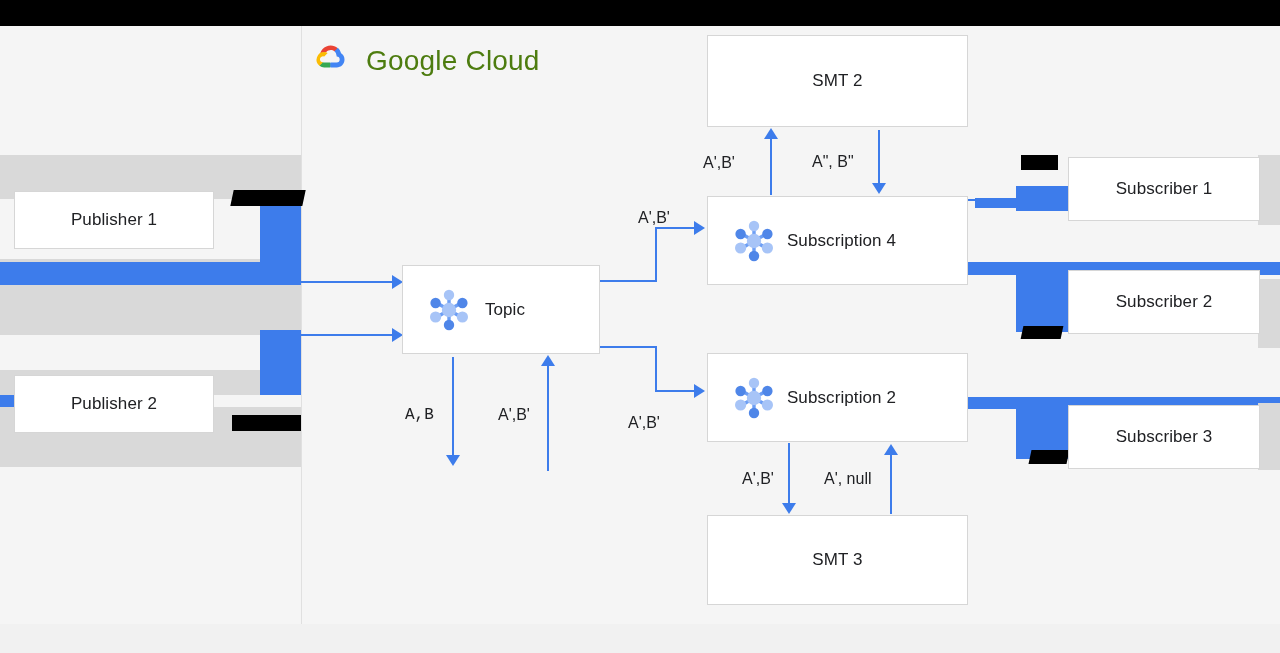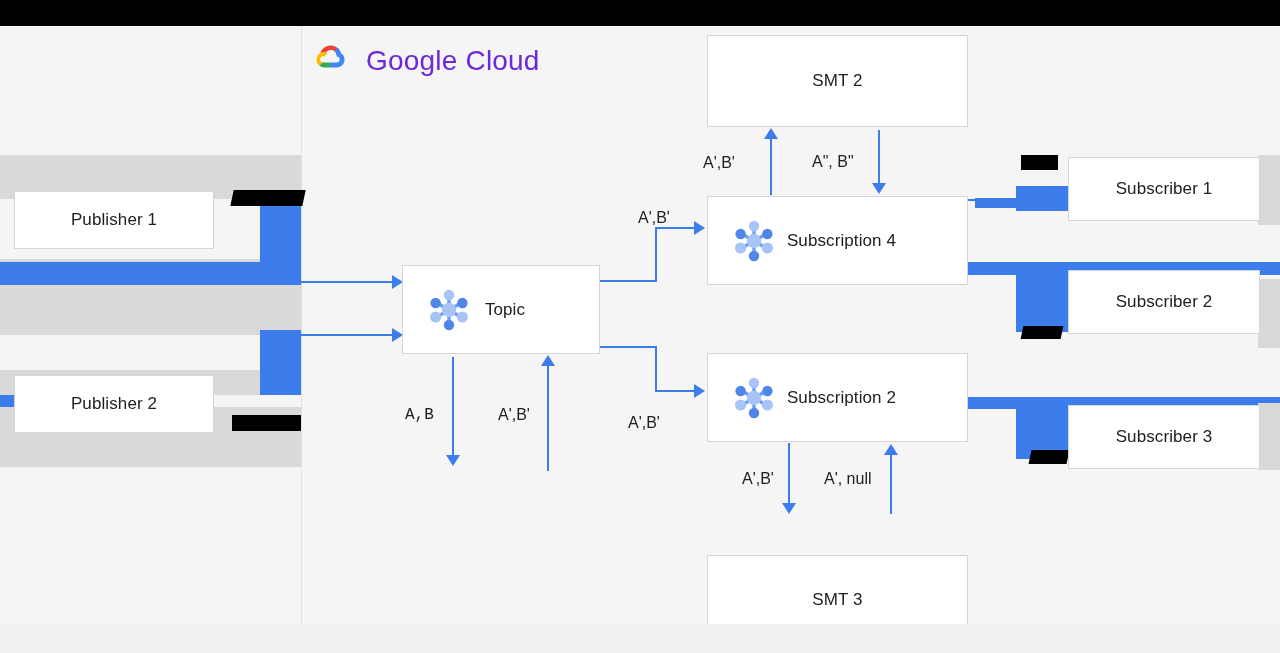--- a/index.html
+++ b/index.html
@@ -100,21 +100,21 @@
   
   .gc-logo {
     position: absolute;
     left: 308px; top: 40px;
     display: flex;
     align-items: center;
     gap: 14px;
   }
   .gc-word {
     font-size: 28px;
-    color: #6d28d9;
+    color: #4d7c0f;
     letter-spacing: .2px;
   }
 </style>
 </head>
 <body>
 
 <div id="root">
 
   <div class="topbar"></div>
   <div class="canvas"></div>
@@ -224,21 +224,21 @@
       </svg>
     </span>
     <span class="label">Topic</span>
   </div>
 
 
   <div class="node" style="left:707px;top:35px;width:261px;height:92px;">
     <span class="label">SMT 2</span>
   </div>
 
-  <div class="node" style="left:707px;top:515px;width:261px;height:90px;margin-top:40px;">
+  <div class="node" style="left:707px;top:515px;width:261px;height:90px;">
     <span class="label">SMT 3</span>
   </div>
 
   <div class="node with-icon" style="left:707px;top:196px;width:261px;height:89px;">
     <span class="pubsub-icon">
       <svg viewBox="0 0 56 56" width="56" height="56" aria-hidden="true">
         <g stroke="#6c9ef5" stroke-width="3.4" stroke-linecap="round">
           <line x1="28" y1="28" x2="28" y2="14"></line>
           <line x1="28" y1="28" x2="16" y2="21"></line>
           <line x1="28" y1="28" x2="40" y2="21"></line>

